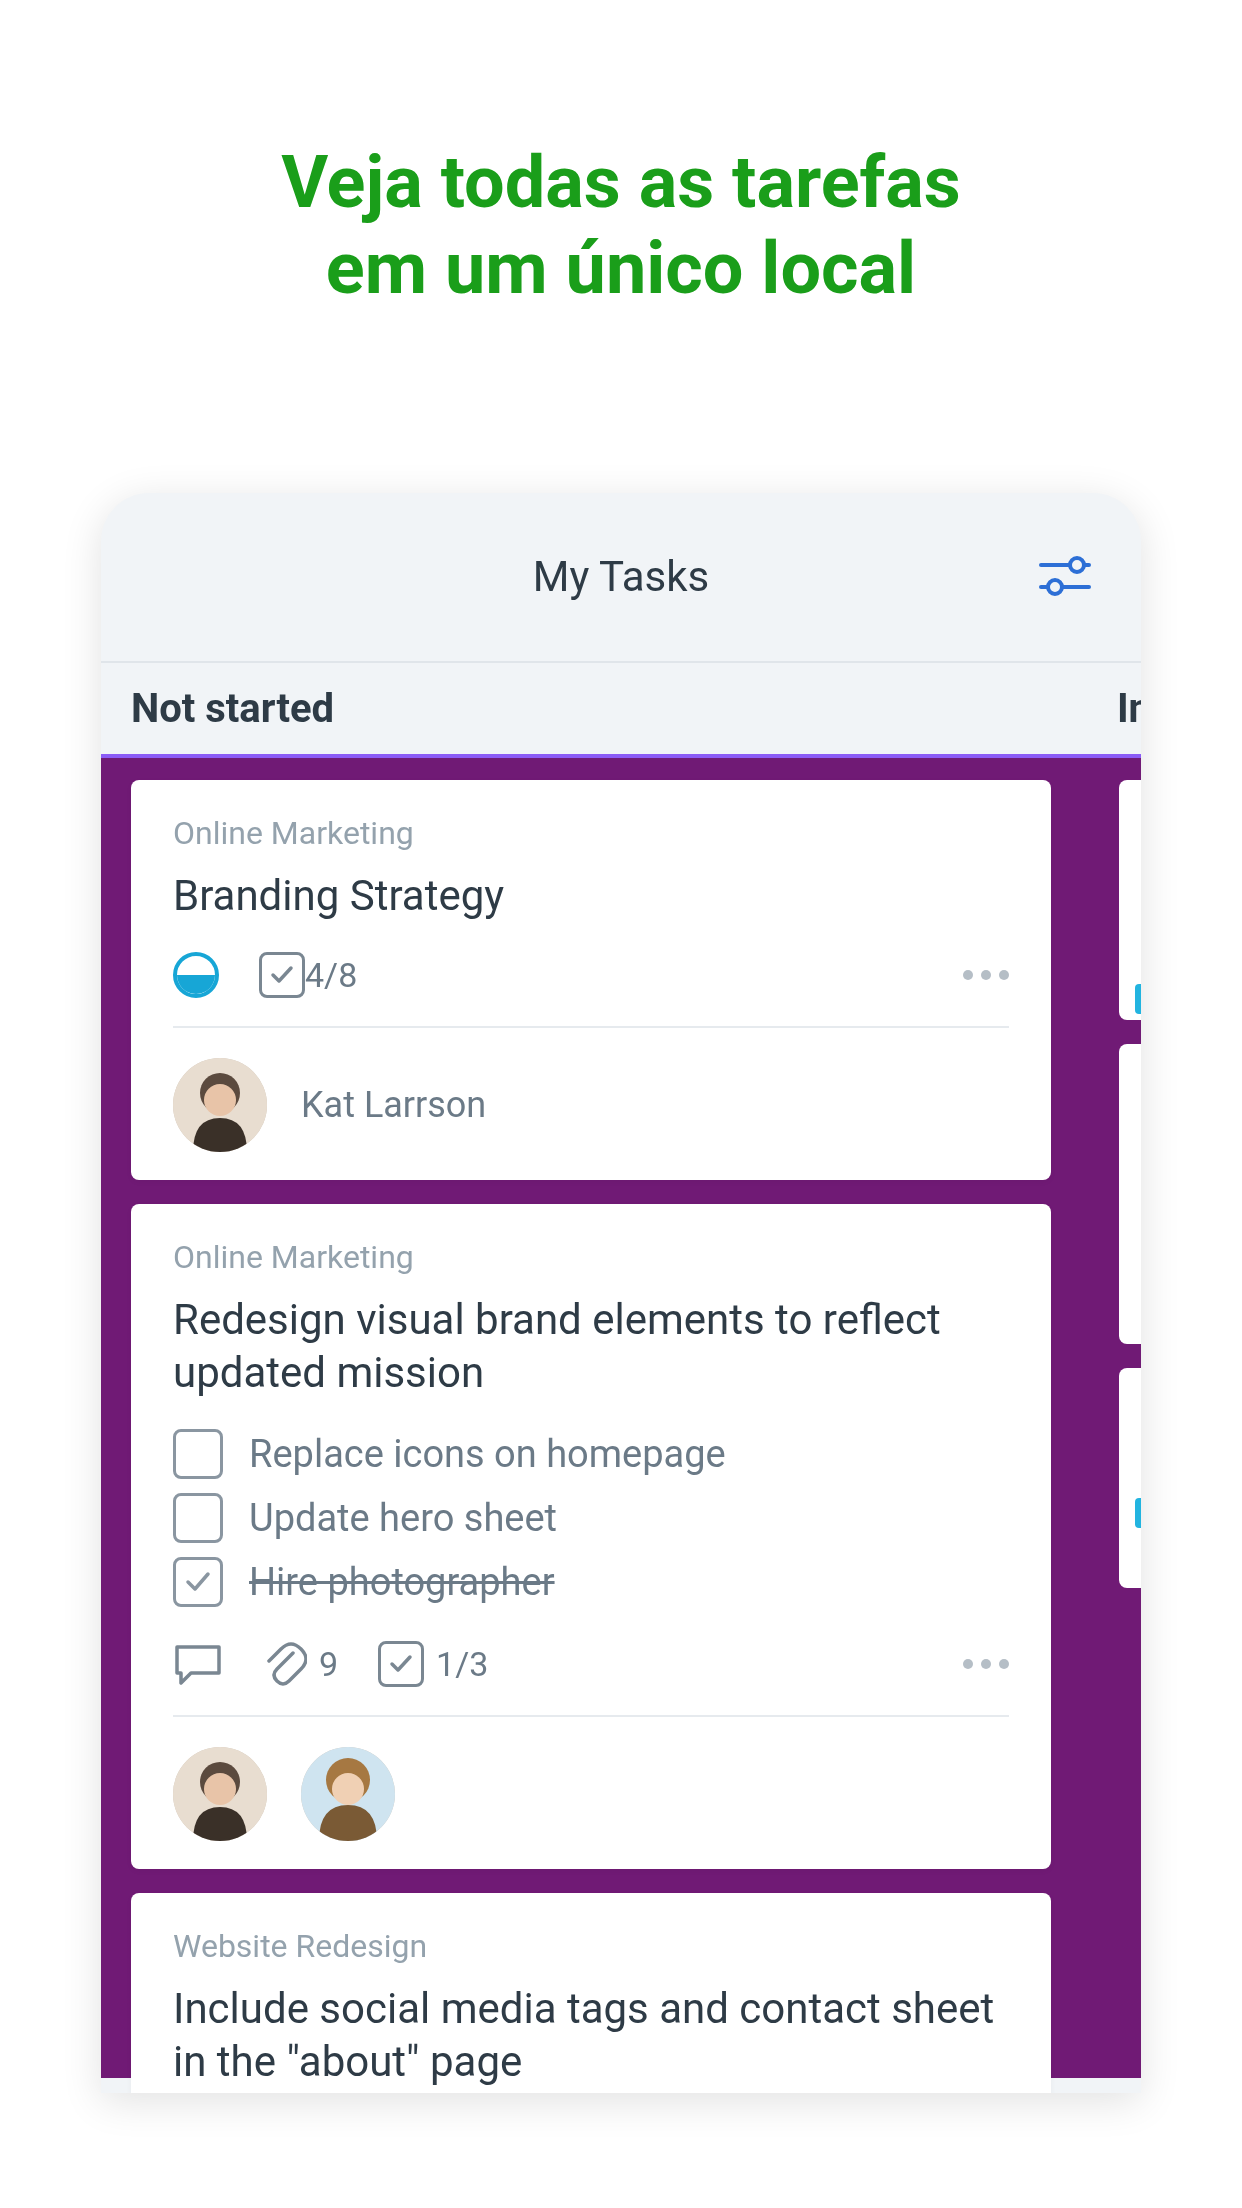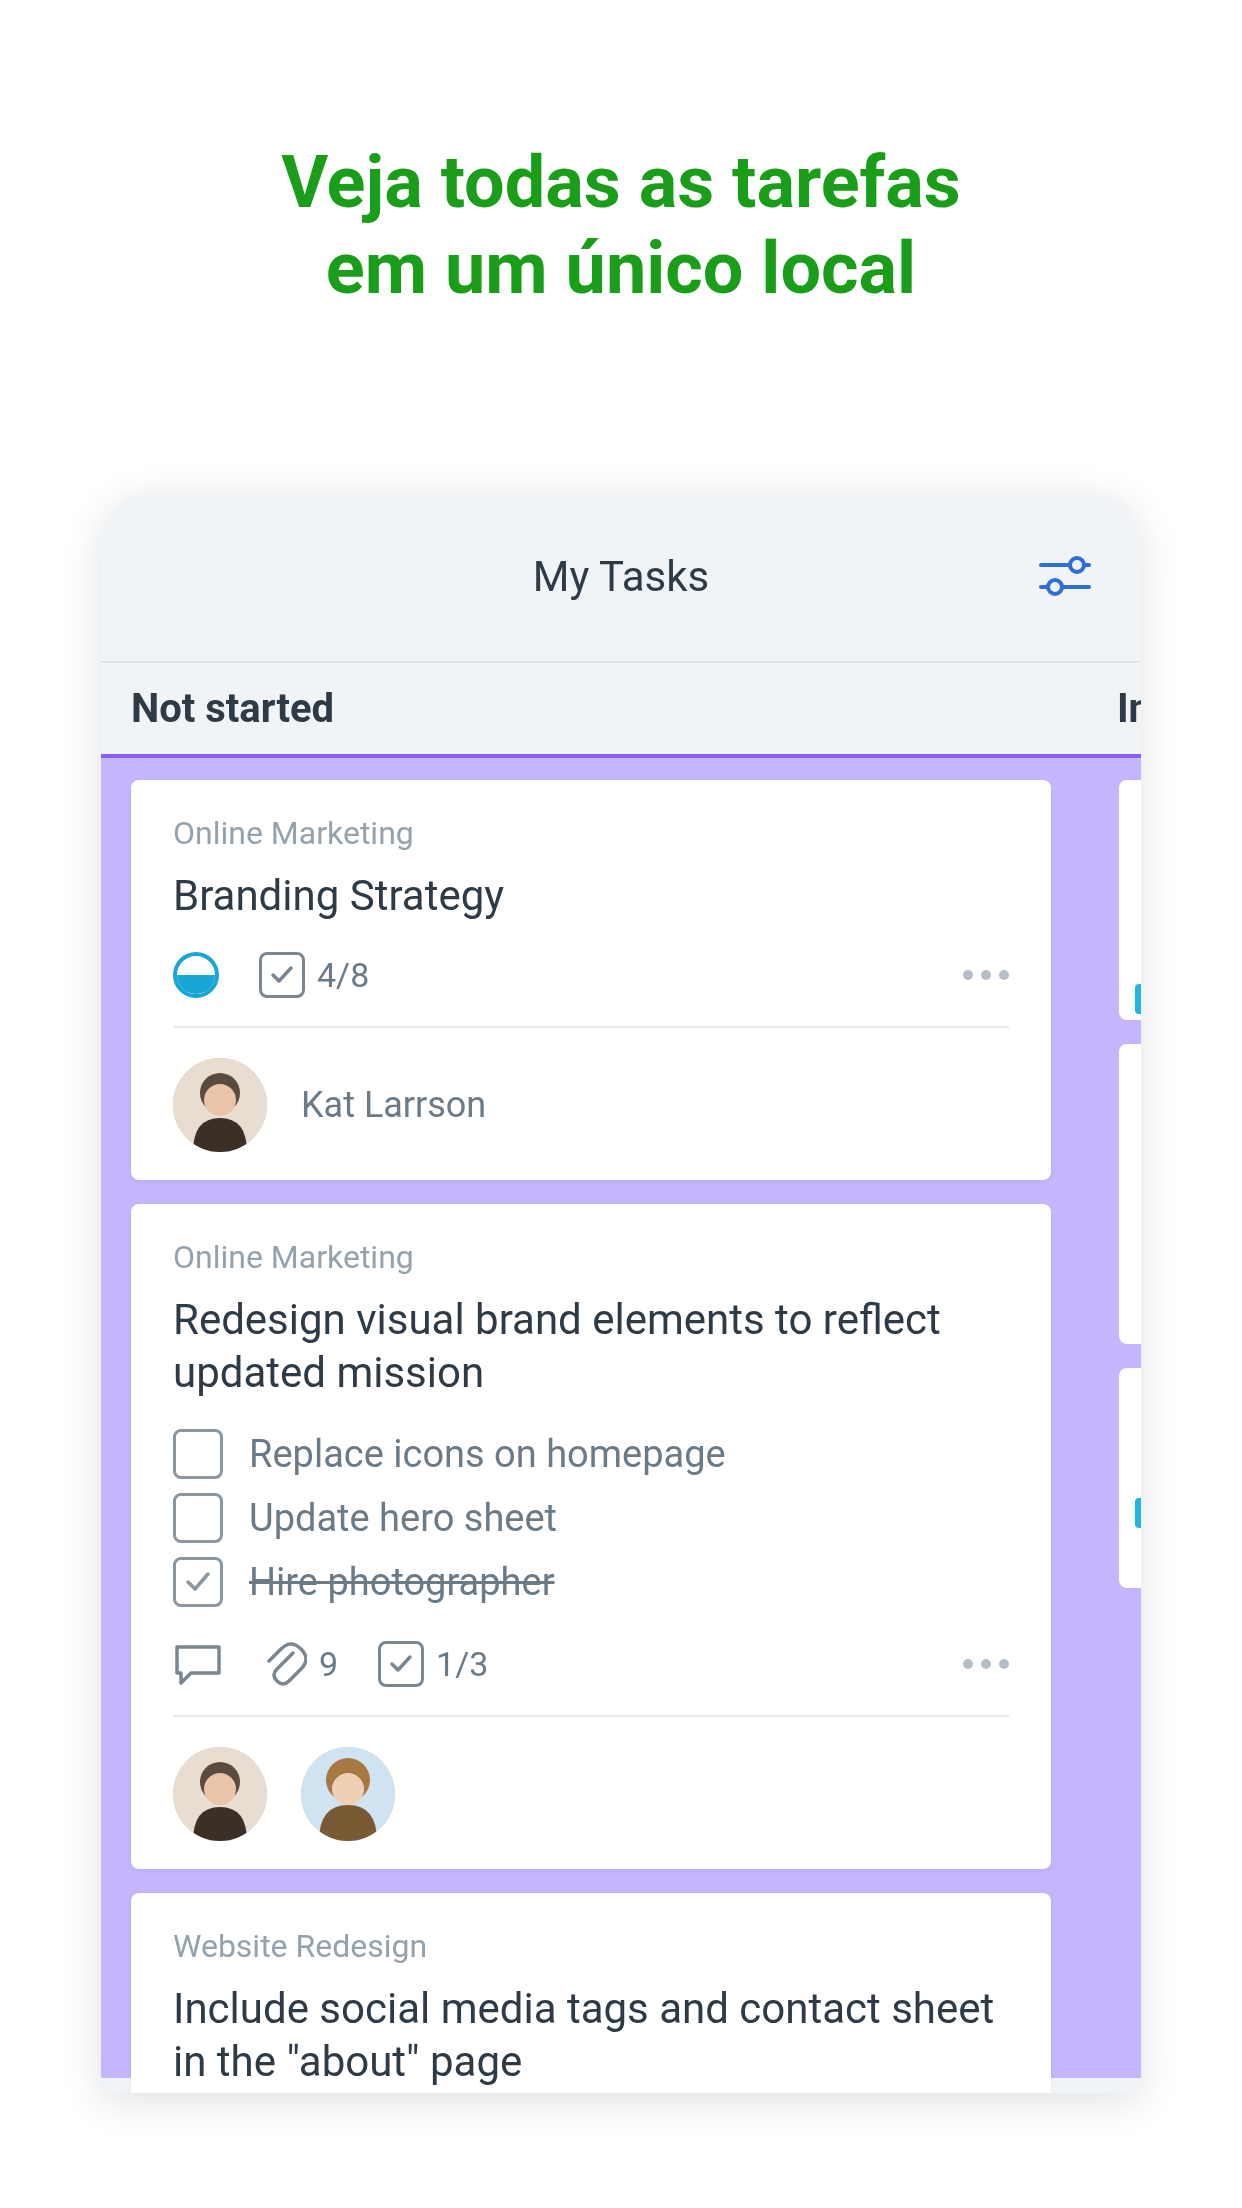--- a/index.html
+++ b/index.html
@@ -63,21 +63,21 @@
     .column-header-peek {
       font-size: 40px;
       font-weight: 700;
       color: #2e3b46;
       margin-left: 900px;
       position: absolute;
       right: -10px;
     }
     .scroll-area {
       position: relative;
-      background: #c4b5fd;
+      background: #701a75;
       height: 1320px;
     }
     .cards-col {
       width: 920px;
       margin-left: 30px;
       padding-top: 22px;
     }
     .card {
       background: #ffffff;
       border-radius: 8px;
@@ -115,21 +115,20 @@
     .progress-circle::after {
       content: '';
       position: absolute;
       left: 0; right: 0; bottom: 0;
       height: 50%;
       background: #17a6d6;
     }
     .check-count {
       display: flex;
       align-items: center;
-      gap: 12px;
       color: #6b7a87;
       font-size: 34px;
     }
     .check-box-icon {
       width: 46px;
       height: 46px;
       border: 3px solid #7a8792;
       border-radius: 8px;
       display: flex;
       align-items: center;

